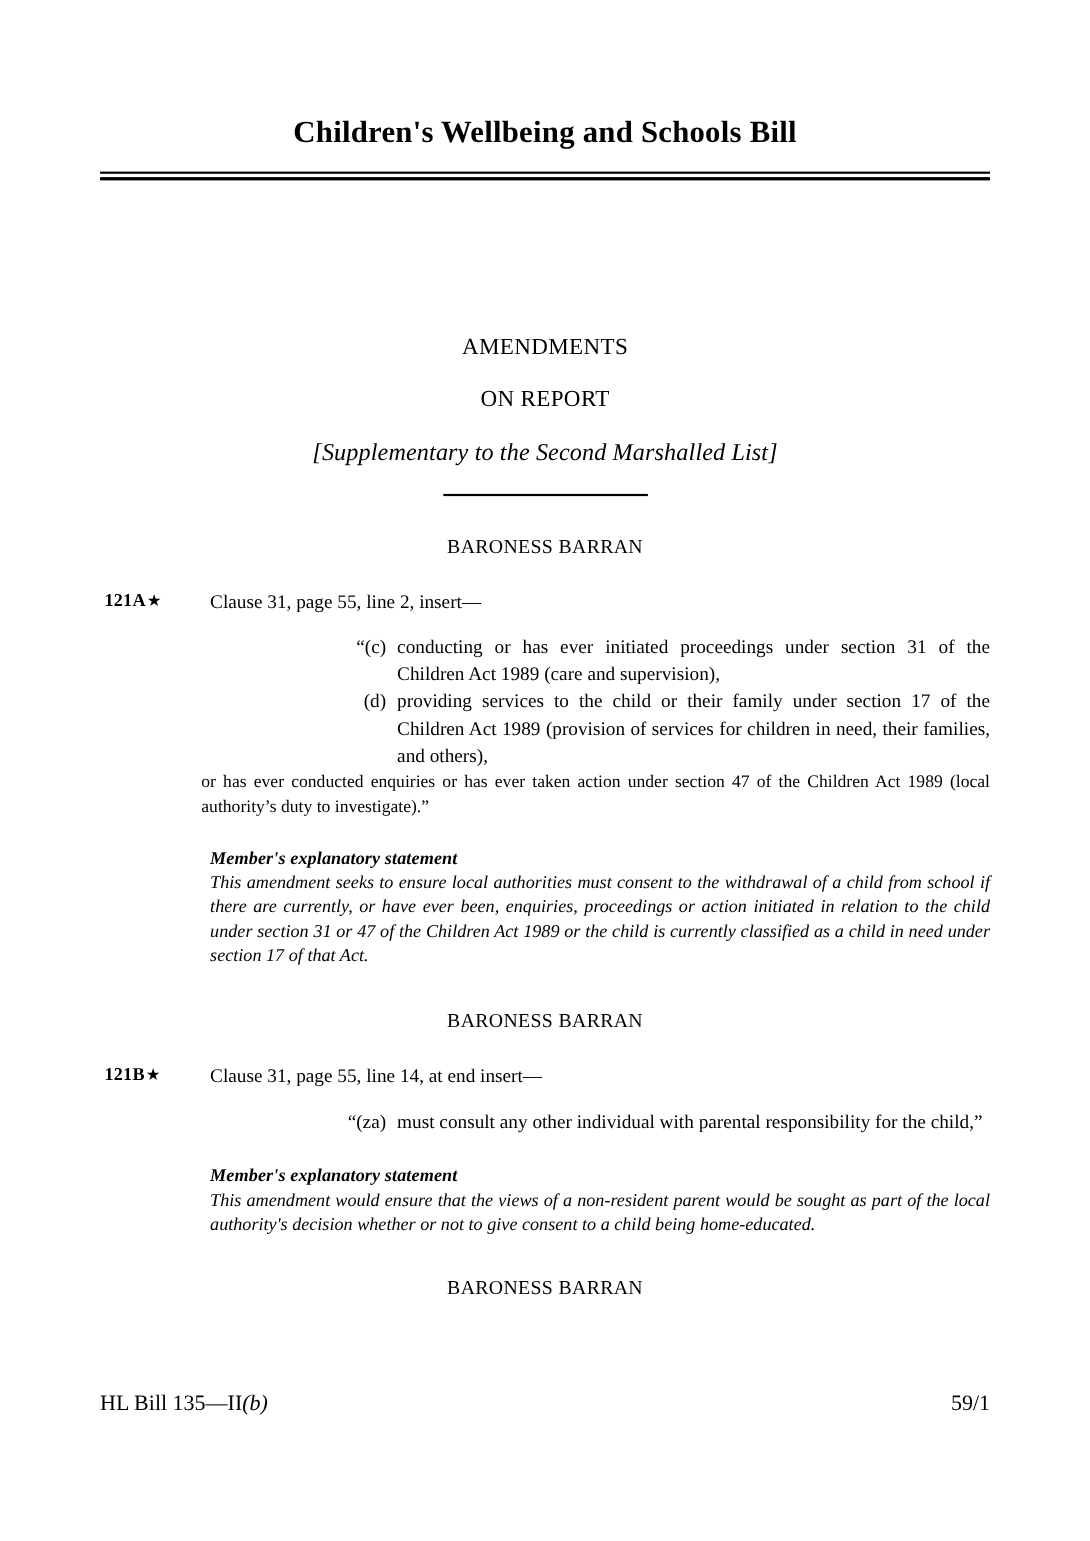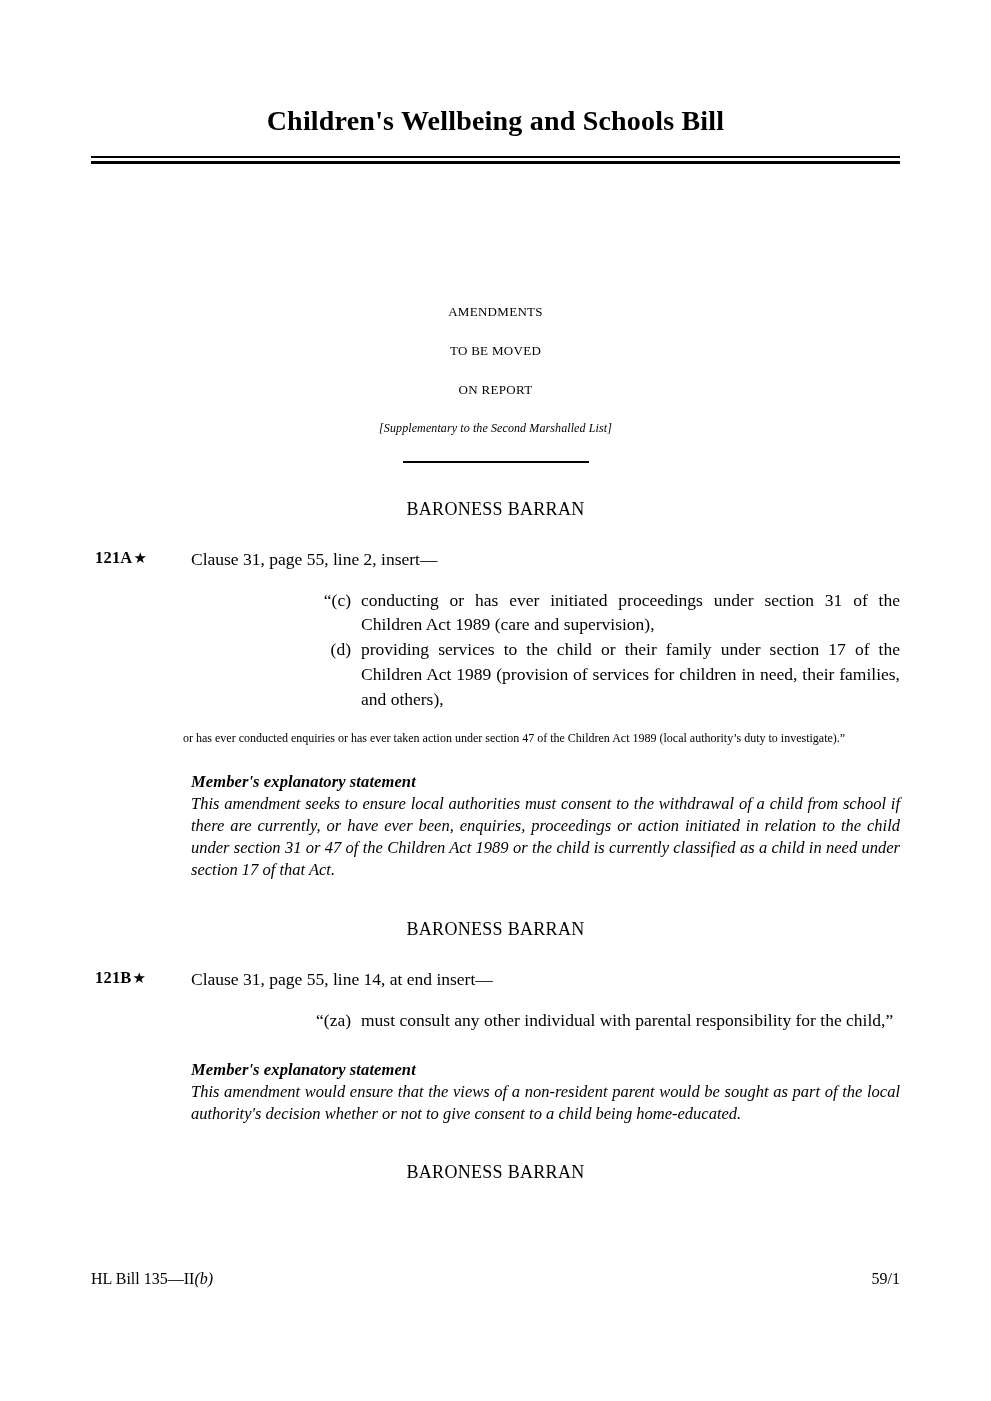--- a/index.html
+++ b/index.html
@@ -57,29 +57,29 @@
     height: 3px;
     background: #000;
   }
 
   
   .headblock {
     margin-top: 142px;
     text-align: center;
   }
   .headline {
-    font-size: 13px;
+    font-size: 21px;
     line-height: 1.0;
     margin-bottom: 20px;
     letter-spacing: 0.3px;
     margin-top: 26px;
   }
   .headline.last { margin-bottom: 25px; }
   .supp {
-    font-size: 12px;
+    font-size: 22px;
     font-style: italic;
     letter-spacing: 0.1px;
   }
   .short-rule {
     width: 186px;
     height: 2px;
     background: #000;
     margin: 25px auto 0 auto;
   }
 
@@ -151,22 +151,21 @@
   .prov-label {
     position: absolute;
     left: 0;
     top: 0;
     width: 52px;
     text-align: right;
     white-space: nowrap;
   }
   .prov-tail {
     margin-left: 92px;
-    margin-top: 18px;
-    font-size: 12px;
+    font-size: 16px;
     line-height: 1.42;
     text-align: justify;
   }
 
   
   .explan {
     margin-left: 100px;
     margin-top: 24px;
     font-size: 16.5px;
     line-height: 1.34;
@@ -180,21 +179,21 @@
     font-style: italic;
     text-align: justify;
   }
 
   
   .footer {
     position: absolute;
     left: 91px;
     right: 91px;
     bottom: 113px;
-    font-size: 16px;
+    font-size: 20px;
   }
   .footer-left {
     float: left;
   }
   .footer-right {
     float: right;
   }
   .footer::after {
     content: "";
     display: block;
@@ -205,21 +204,20 @@
 </head>
 <body>
 
 <div class="page">
 
   <h1 class="doc-title">Children's Wellbeing and Schools Bill</h1>
   <div class="title-rule"></div>
 
   <div class="headblock">
     <div class="headline">AMENDMENTS</div>
-    <div class="headline">TO BE MOVED</div>
     <div class="headline last">ON REPORT</div>
     <div class="supp">[Supplementary to the Second Marshalled List]</div>
     <div class="short-rule"></div>
   </div>
 
 
   <div class="sponsor" style="margin-top:36px;">BARONESS BARRAN</div>
 
   <div class="amd-line" style="margin-top:28px;">
     <div class="amd-num"><span>121A</span><span class="star">★</span></div>

